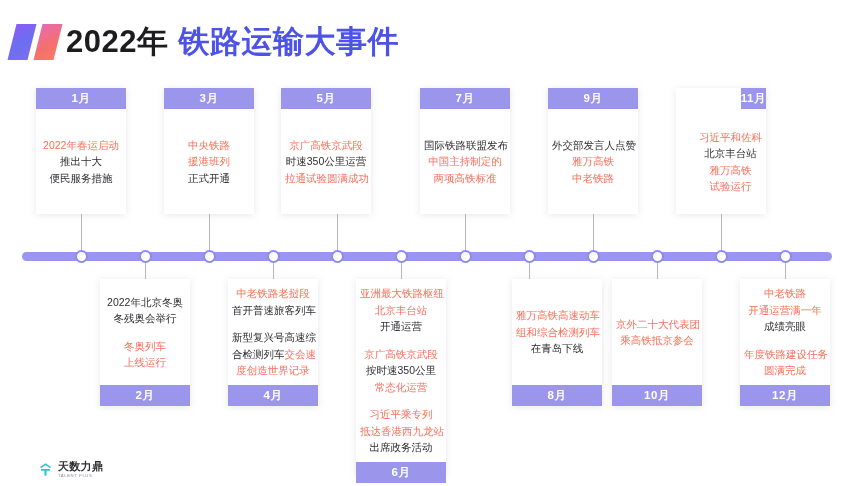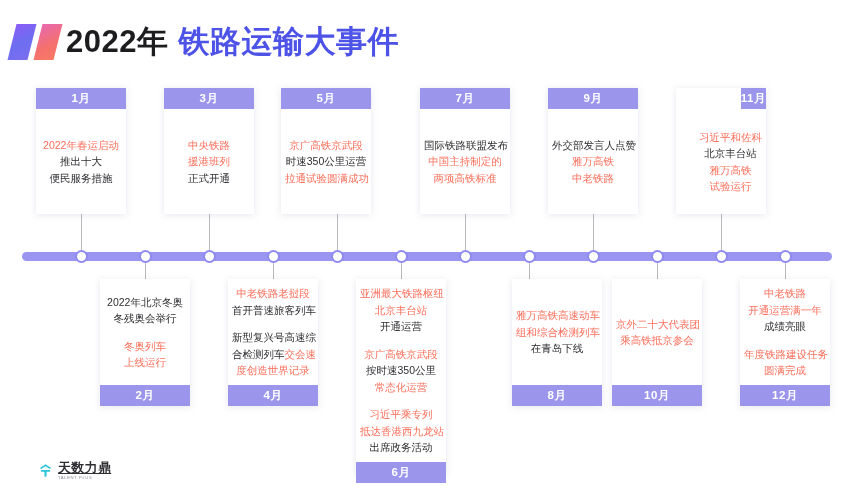--- a/index.html
+++ b/index.html
@@ -77,21 +77,21 @@
   .ln .red { color: #fa6e5a; }
   .ln .blk-t { color: #2f2f33; }
 
   
   .watermark {
     position: absolute; left: 38px; top: 461px;
     display: flex; align-items: center; gap: 5px;
   }
   .wm-icon { width: 15px; height: 15px; }
   .wm-text { display: flex; flex-direction: column; line-height: 1; }
-  .wm-cn { font-size: 13px; color: #2f2f33; font-weight: bold; letter-spacing: .3px; text-decoration: underline; }
+  .wm-cn { font-size: 11px; color: #2f2f33; font-weight: bold; letter-spacing: .3px; }
   .wm-en { font-size: 4.2px; color: #8a8a92; letter-spacing: .6px; margin-top: 1.5px; }
 </style>
 </head>
 <body>
 
 <div class="page">
 
   <div class="logo-mark">
     <span class="bar b1"></span>
     <span class="bar b2"></span>

